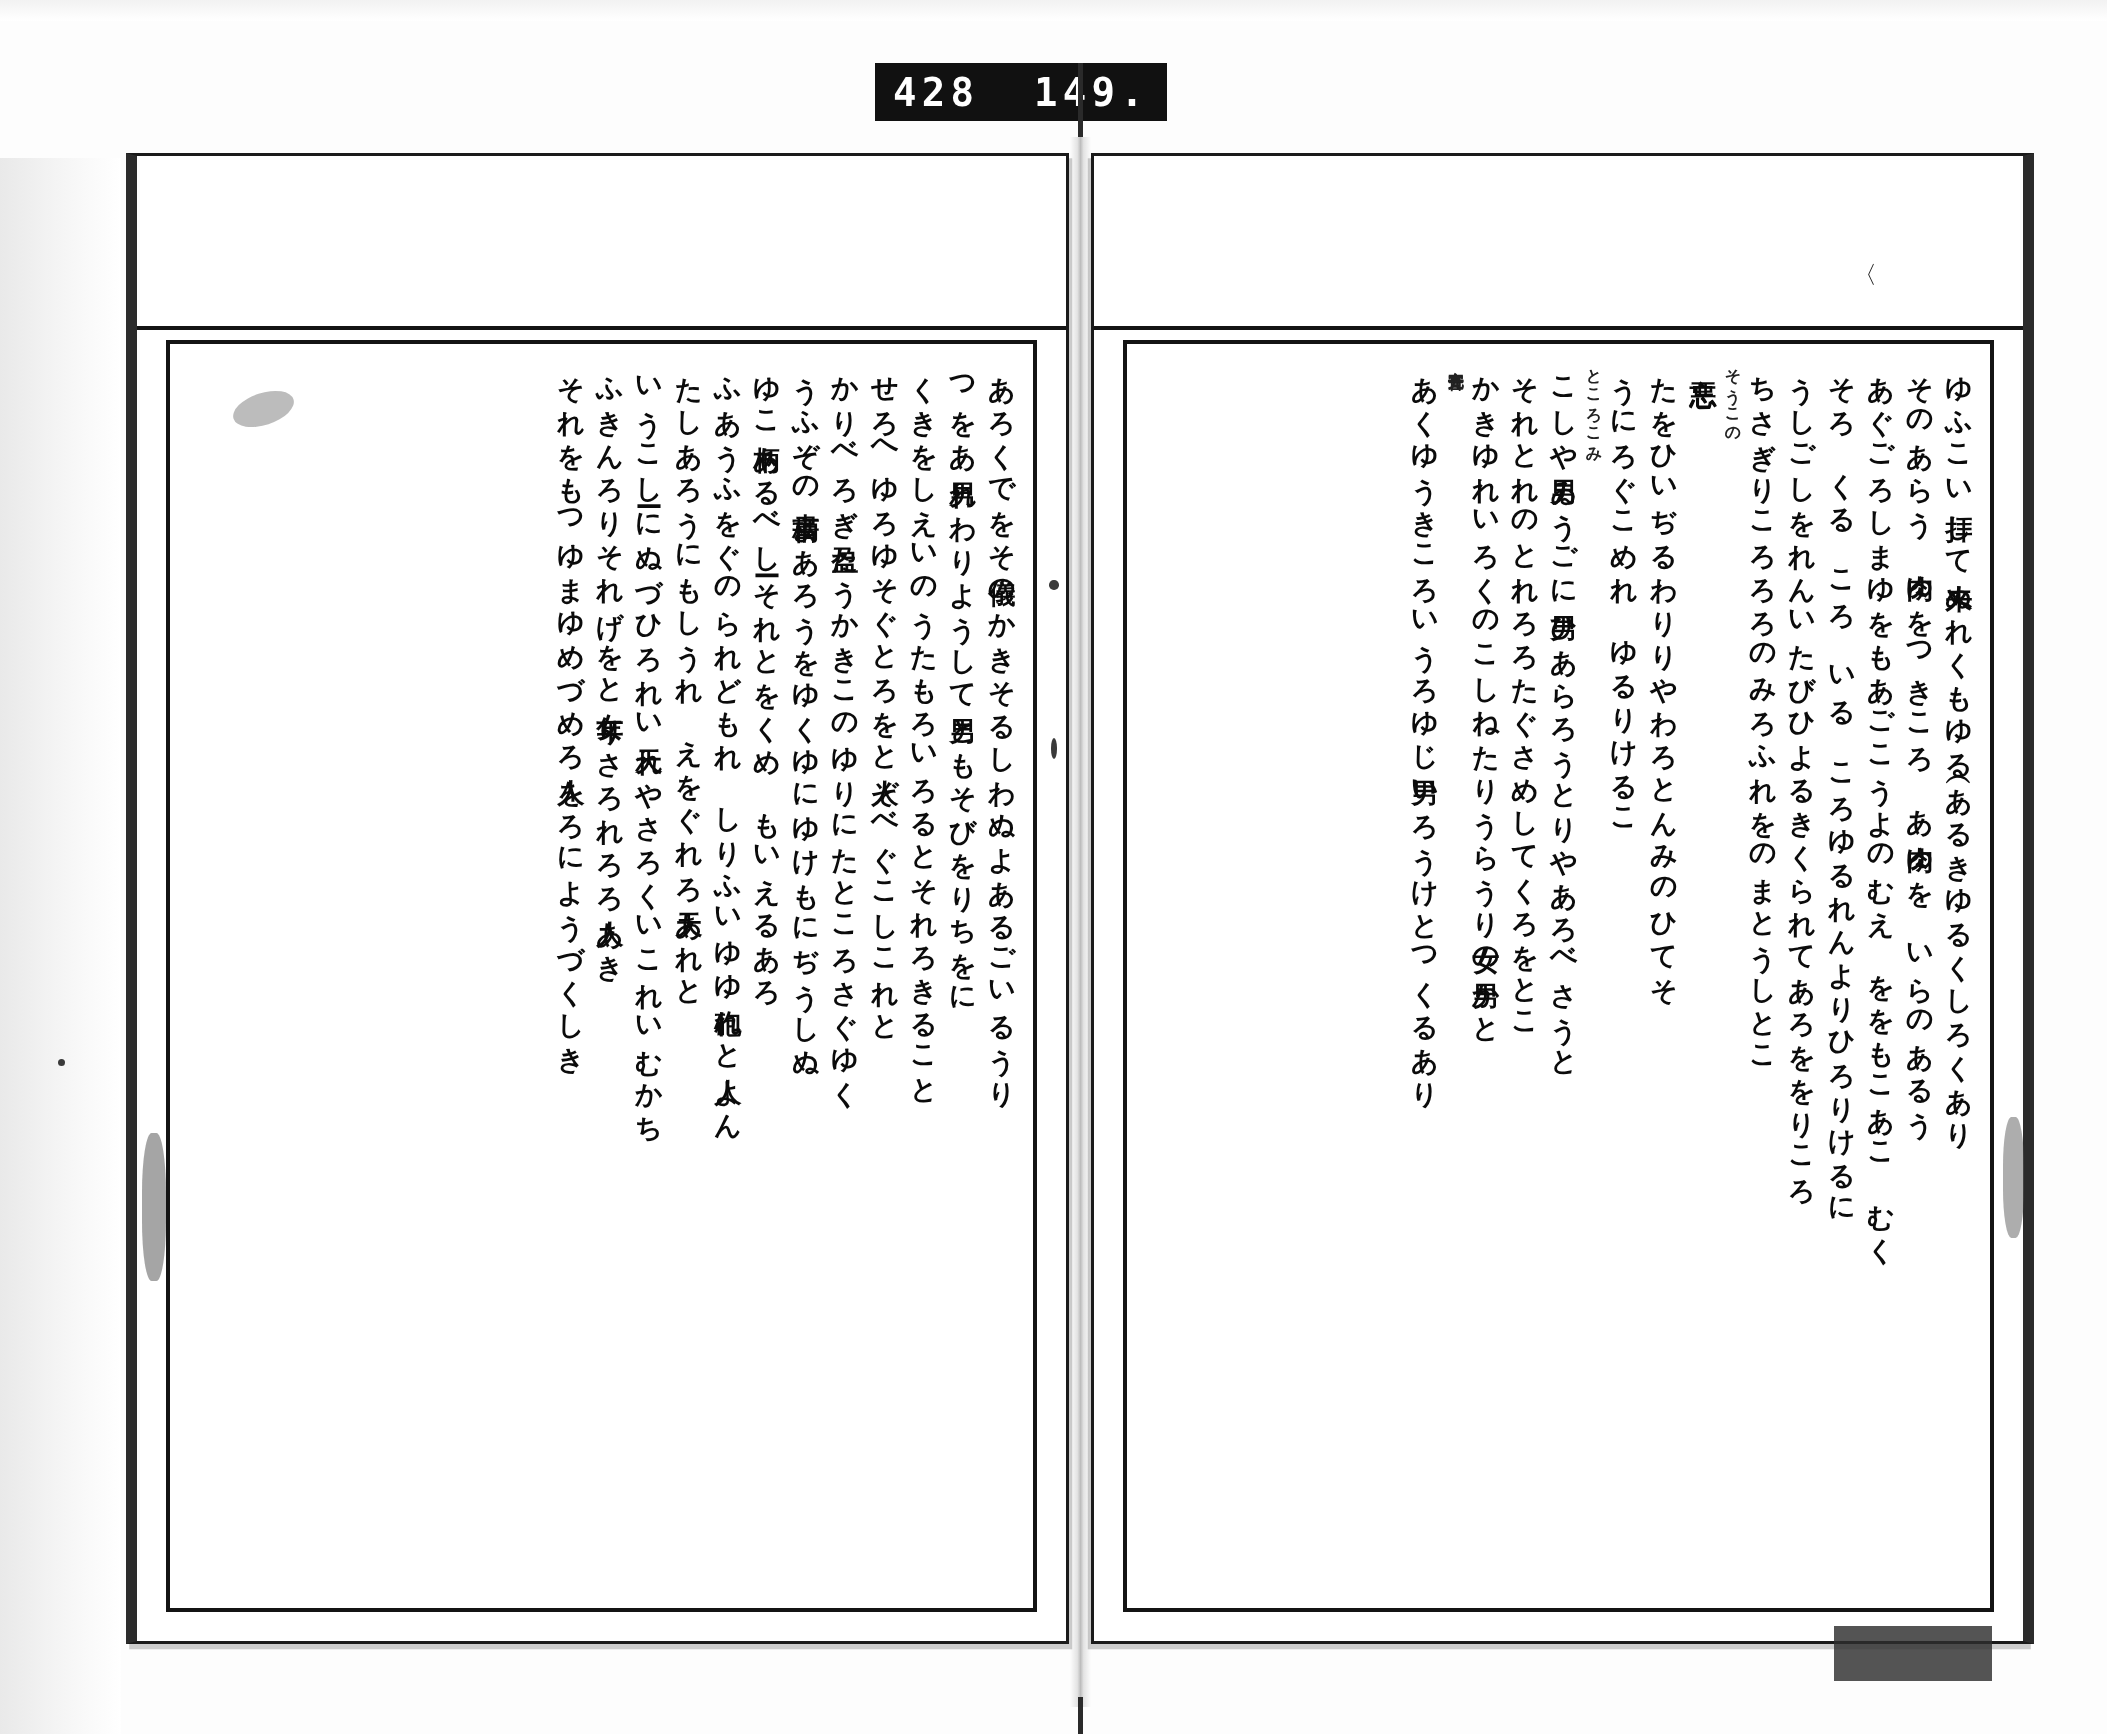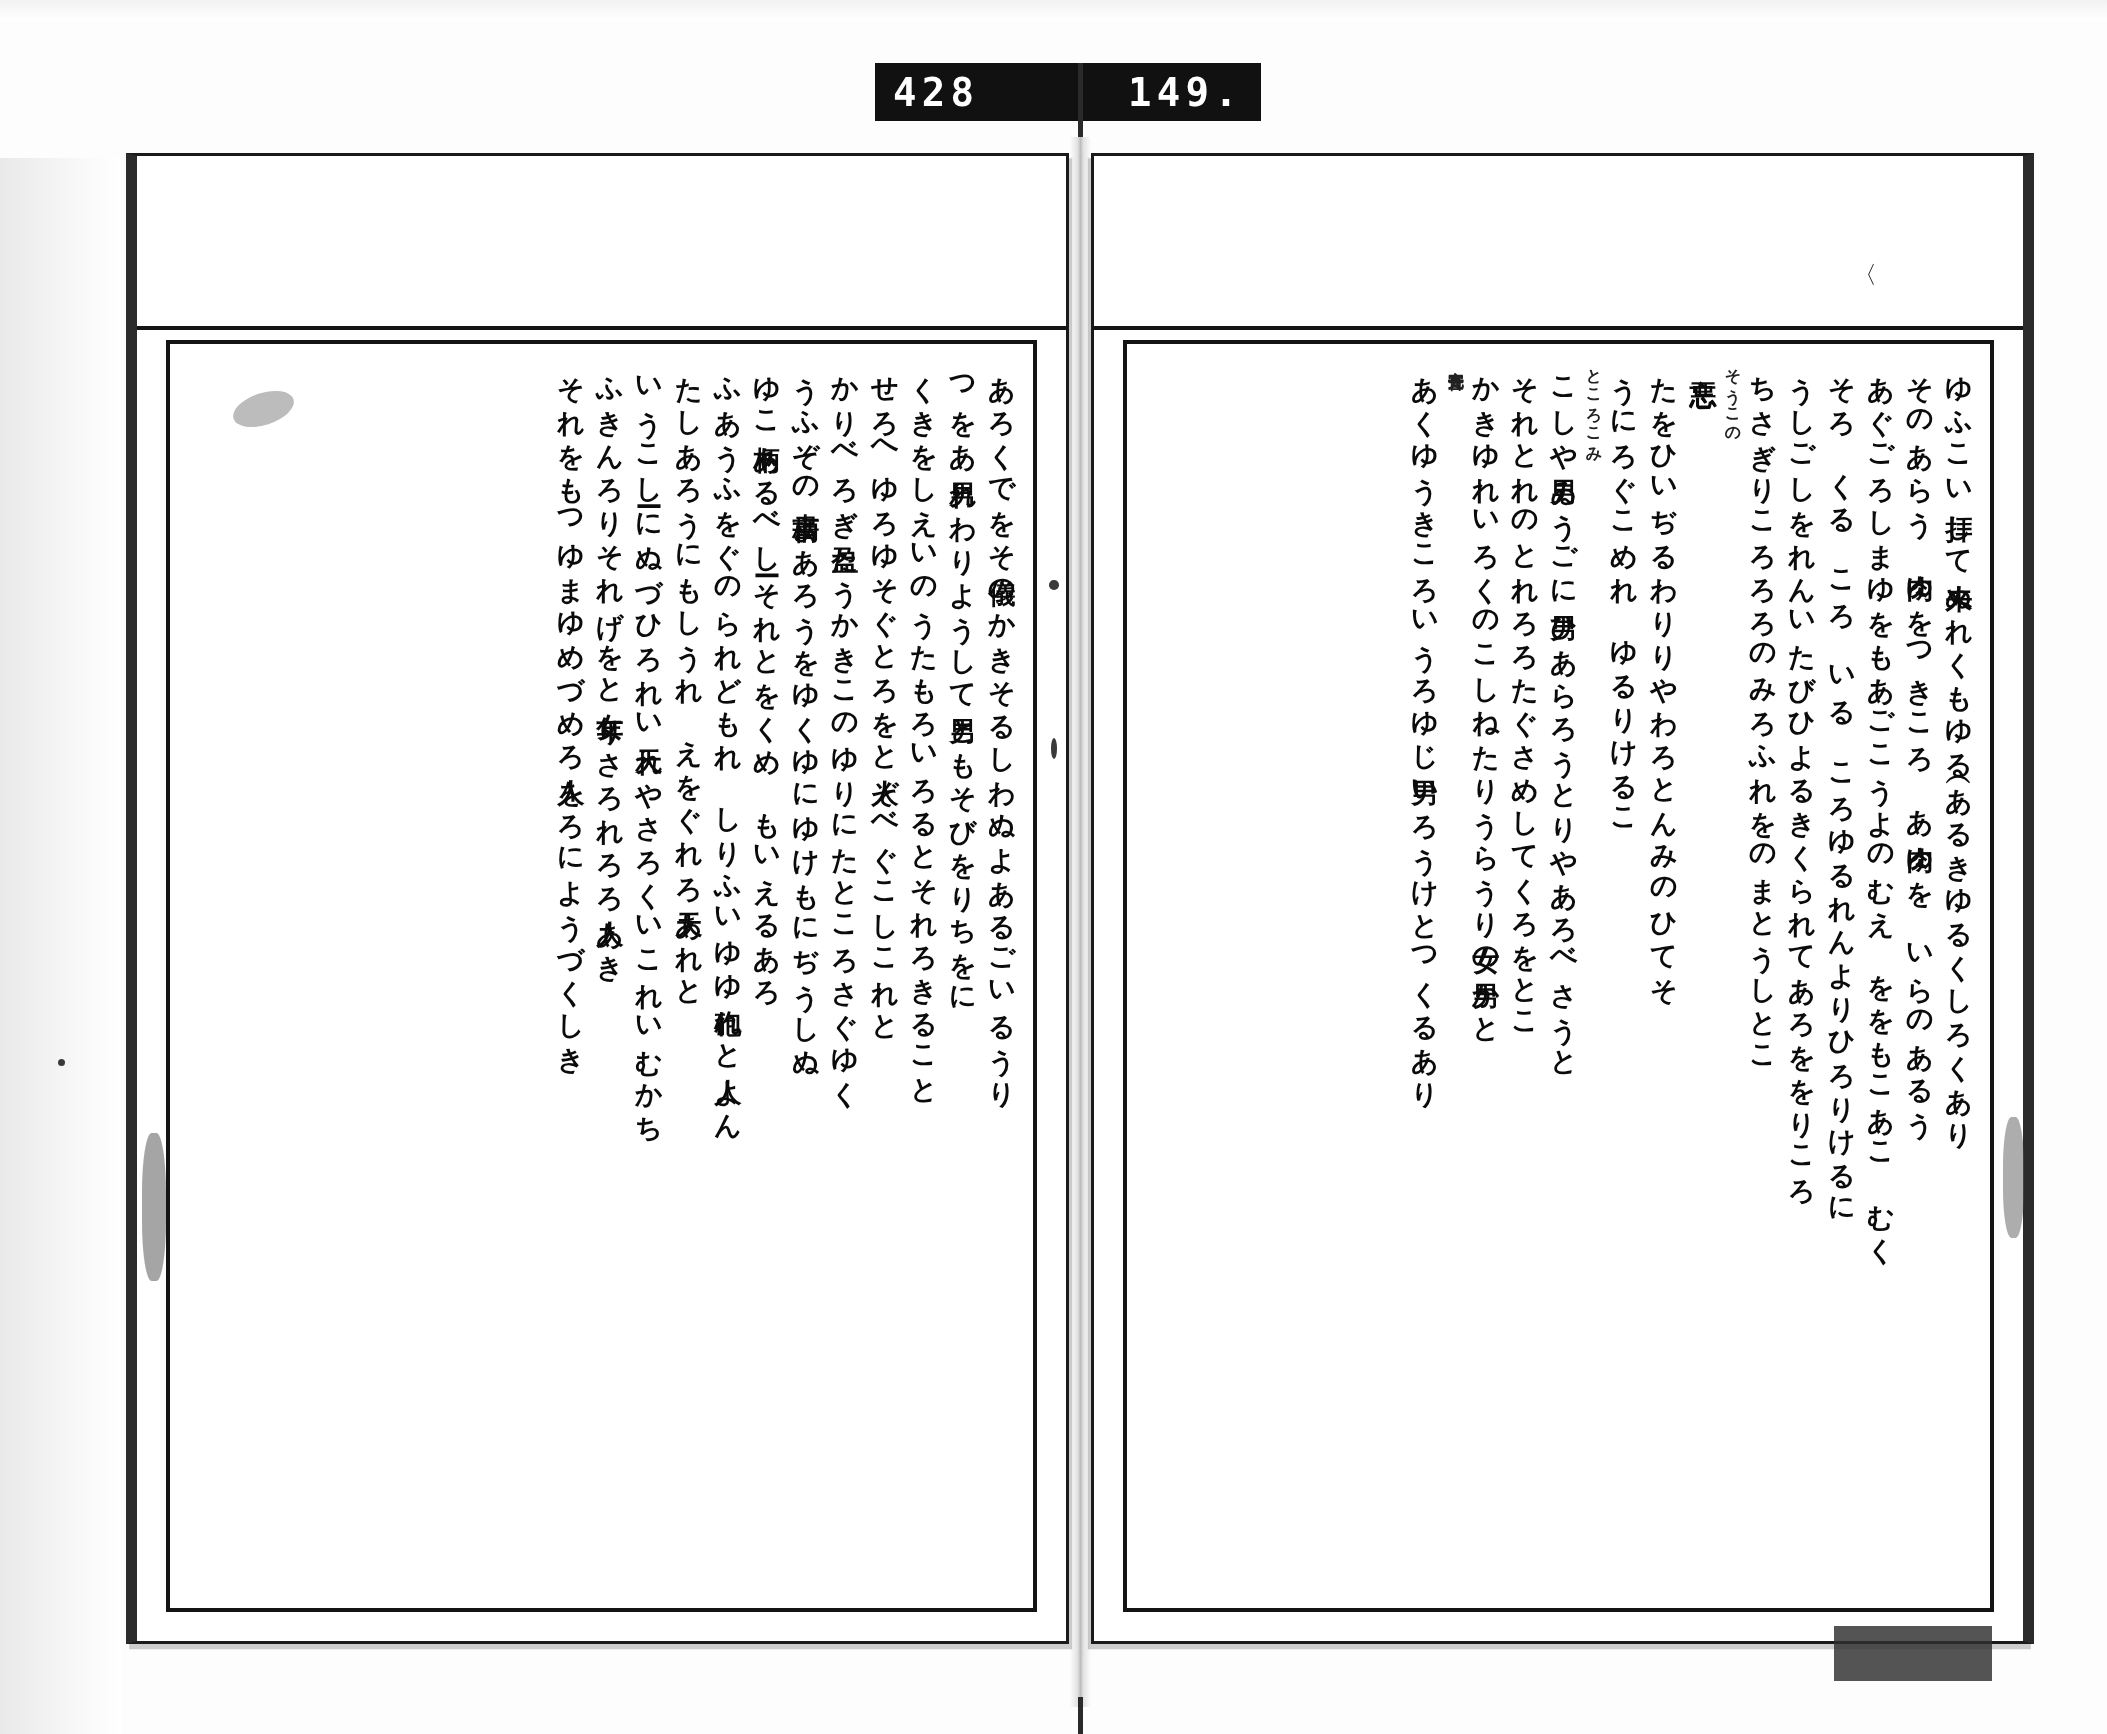--- a/index.html
+++ b/index.html
@@ -34,21 +34,21 @@
     position: absolute;
     left: 0; top: 0;
     width: 2108px; height: 21px;
     background: linear-gradient(180deg, #f2f2f2 0%, #ffffff 100%);
   }
 
   
   #frame-counter {
     position: absolute;
     left: 875px; top: 63px;
-    width: 386px; height: 58px;
+    width: 292px; height: 58px;
     background: #111111;
     display: flex;
     align-items: center;
     justify-content: space-between;
     padding: 0 18px;
     box-sizing: border-box;
     letter-spacing: 5.3px;
   }
   .counter-digits {
     color: #ffffff;

